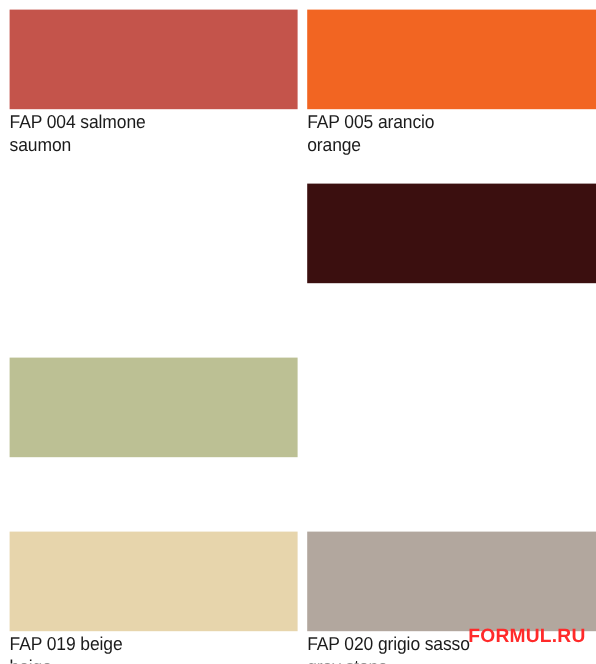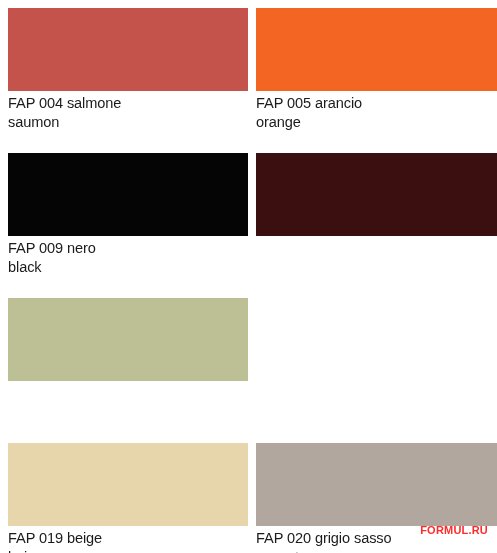--- a/index.html
+++ b/index.html
@@ -64,21 +64,21 @@
     letter-spacing: -0.1px;
     transform: scaleX(0.94);
     transform-origin: left center;
     white-space: nowrap;
   }
 
   #watermark {
     position: absolute;
     right: 9px;
     bottom: 16px;
-    font-size: 11px;
+    font-size: 16px;
     line-height: 13px;
     font-weight: bold;
     letter-spacing: 0.2px;
     color: #ff2a2a;
     white-space: nowrap;
   }
 </style>
 </head>
 <body>
 
@@ -93,27 +93,20 @@
   </div>
 
   <div class="swatch-cell col-right row-0">
     <span class="swatch-chip" style="background-color:#F26522;"></span>
     <div class="swatch-labels">
       <div class="swatch-name">FAP 005 arancio</div>
       <div class="swatch-translation">orange</div>
     </div>
   </div>
 
-  <div class="swatch-cell col-left row-1">
-    <span class="swatch-chip" style="background-color:#050505;"></span>
-    <div class="swatch-labels">
-      <div class="swatch-name">FAP 009 nero</div>
-      <div class="swatch-translation">black</div>
-    </div>
-  </div>
 
   <div class="swatch-cell col-right row-1">
     <span class="swatch-chip" style="background-color:#3B0F0F;"></span>
   </div>
 
   <div class="swatch-cell col-left row-2">
     <span class="swatch-chip" style="background-color:#BCC094;"></span>
   </div>
 
 

